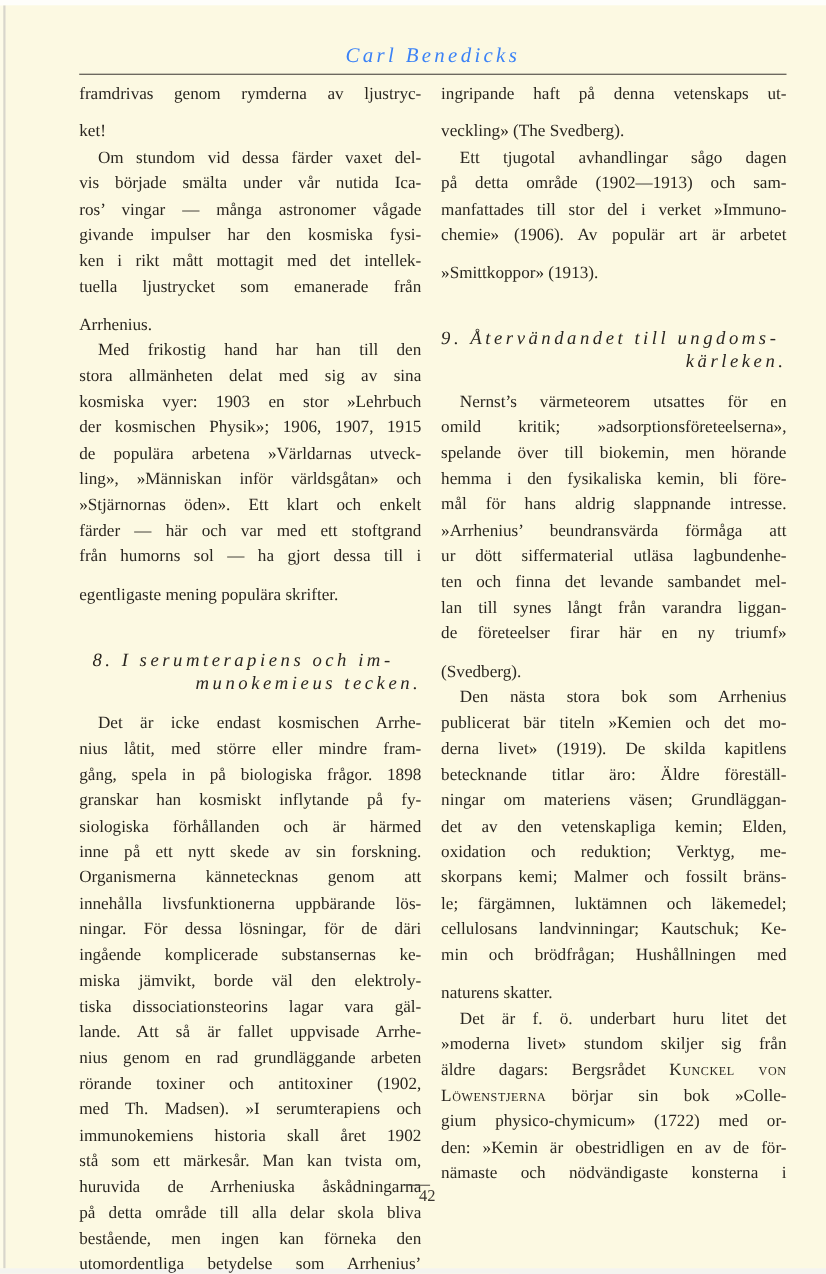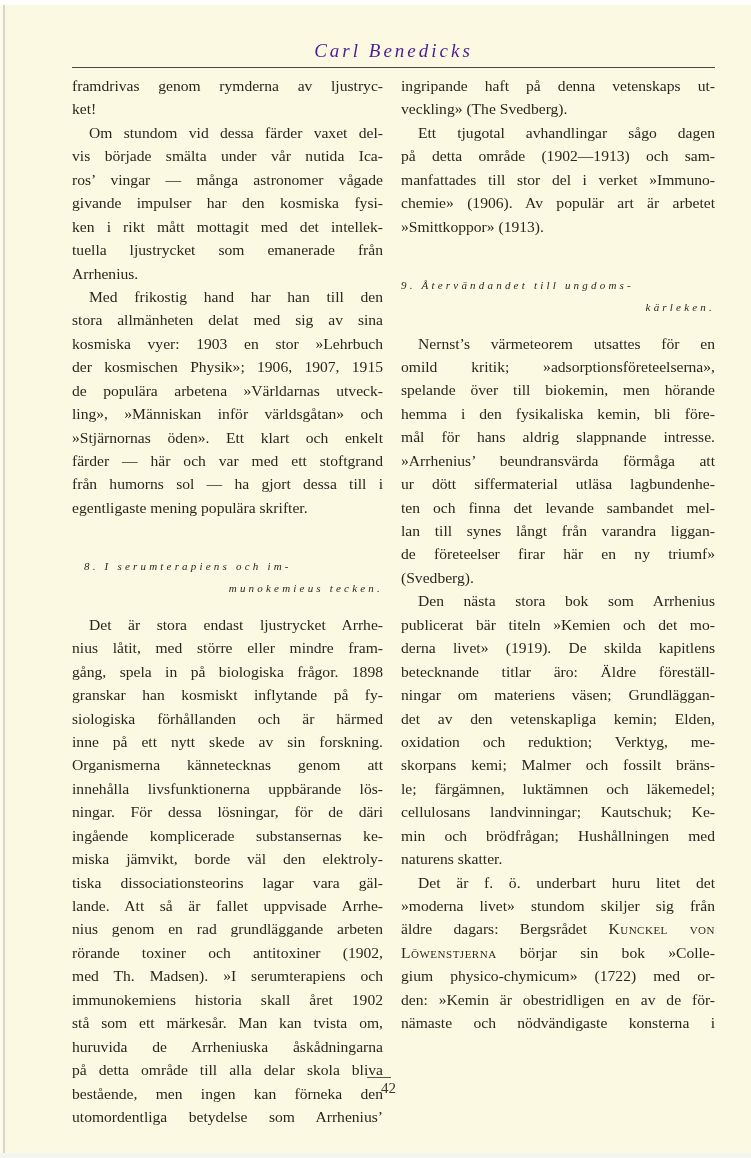--- a/index.html
+++ b/index.html
@@ -12,38 +12,38 @@
   }
   .page {
     position: absolute; left: 3px; top: 5px; width: 748px; height: 1148px;
     background: #fcf9e2;
     border-left: 2px solid #d8d6cc;
   }
   .top-strip { position:absolute; left:0; top:0; width:751px; height:5px; background:#fefefa; }
   .bottom-strip { position:absolute; left:0; top:1153px; width:751px; height:5px; background:#f4f4f0; }
   .running-head {
     position: absolute; left: 72px; top: 40px; width: 643px; text-align: center;
-    font-style: italic; font-size: 19px; letter-spacing: 3px; color: #4c1d95;
+    font-style: italic; font-size: 19px; letter-spacing: 3px; color: #3b82f6;
   }
   .head-rule {
     position: absolute; left: 72px; top: 67px; width: 643px; height: 0;
     border-top: 1.5px solid #4a4640;
   }
   .column {
     position: absolute; top: 74px; font-size: 15.6px; line-height: 23.45px;
     text-align: justify;
   }
   .col-left { left: 72px; width: 311px; }
   .col-right { left: 401px; width: 314px; }
   .line { display: block; white-space: nowrap; text-align-last: justify; text-align: justify; height: 23.45px; }
-  .line.last { text-align-last: left; }
+  .line.last { text-align-last: left; margin-top: 11px; }
   .line.indent { padding-left: 17px; }
   .heading-line {
     display: block; font-style: italic; letter-spacing: 3.2px; white-space: nowrap;
-    height: 23.45px; font-size: 11px;
+    height: 23.45px; font-size: 17px;
   }
   .heading-line.center { text-align: right; }
   .gap { display:block; }
   .sc { font-variant: small-caps; letter-spacing: 0.5px; }
   .folio {
     position: absolute; left: 360px; top: 1080px; width: 36px; text-align: right;
     font-size: 15px; color: #3a3630;
   }
   .folio-rule {
     position: absolute; left: 367px; top: 1077px; width: 24px; border-top: 1px solid #5a564e;
@@ -85,21 +85,21 @@
     <span class="line">från humorns sol — ha gjort dessa till i</span>
     <span class="line last">egentligaste mening populära skrifter.</span>
   </div>
   <span class="gap" style="height:36px"></span>
   <div style="padding-left:12px;">
     <span class="heading-line">8.  I serumterapiens och im-</span>
     <span class="heading-line center" style="height:20px;line-height:18px;">munokemieus tecken.</span>
   </div>
   <span class="gap" style="height:14px"></span>
   <div>
-    <span class="line indent">Det är stora endast ljustrycket Arrhe-</span>
+    <span class="line indent">Det är icke endast kosmischen Arrhe-</span>
     <span class="line">nius låtit, med större eller mindre fram-</span>
     <span class="line">gång, spela in på biologiska frågor. 1898</span>
     <span class="line">granskar han kosmiskt inflytande på fy-</span>
     <span class="line">siologiska förhållanden och är härmed</span>
     <span class="line">inne på ett nytt skede av sin forskning.</span>
     <span class="line">Organismerna kännetecknas genom att</span>
     <span class="line">innehålla livsfunktionerna uppbärande lös-</span>
     <span class="line">ningar. För dessa lösningar, för de däri</span>
     <span class="line">ingående komplicerade substansernas ke-</span>
     <span class="line">miska jämvikt, borde väl den elektroly-</span>

